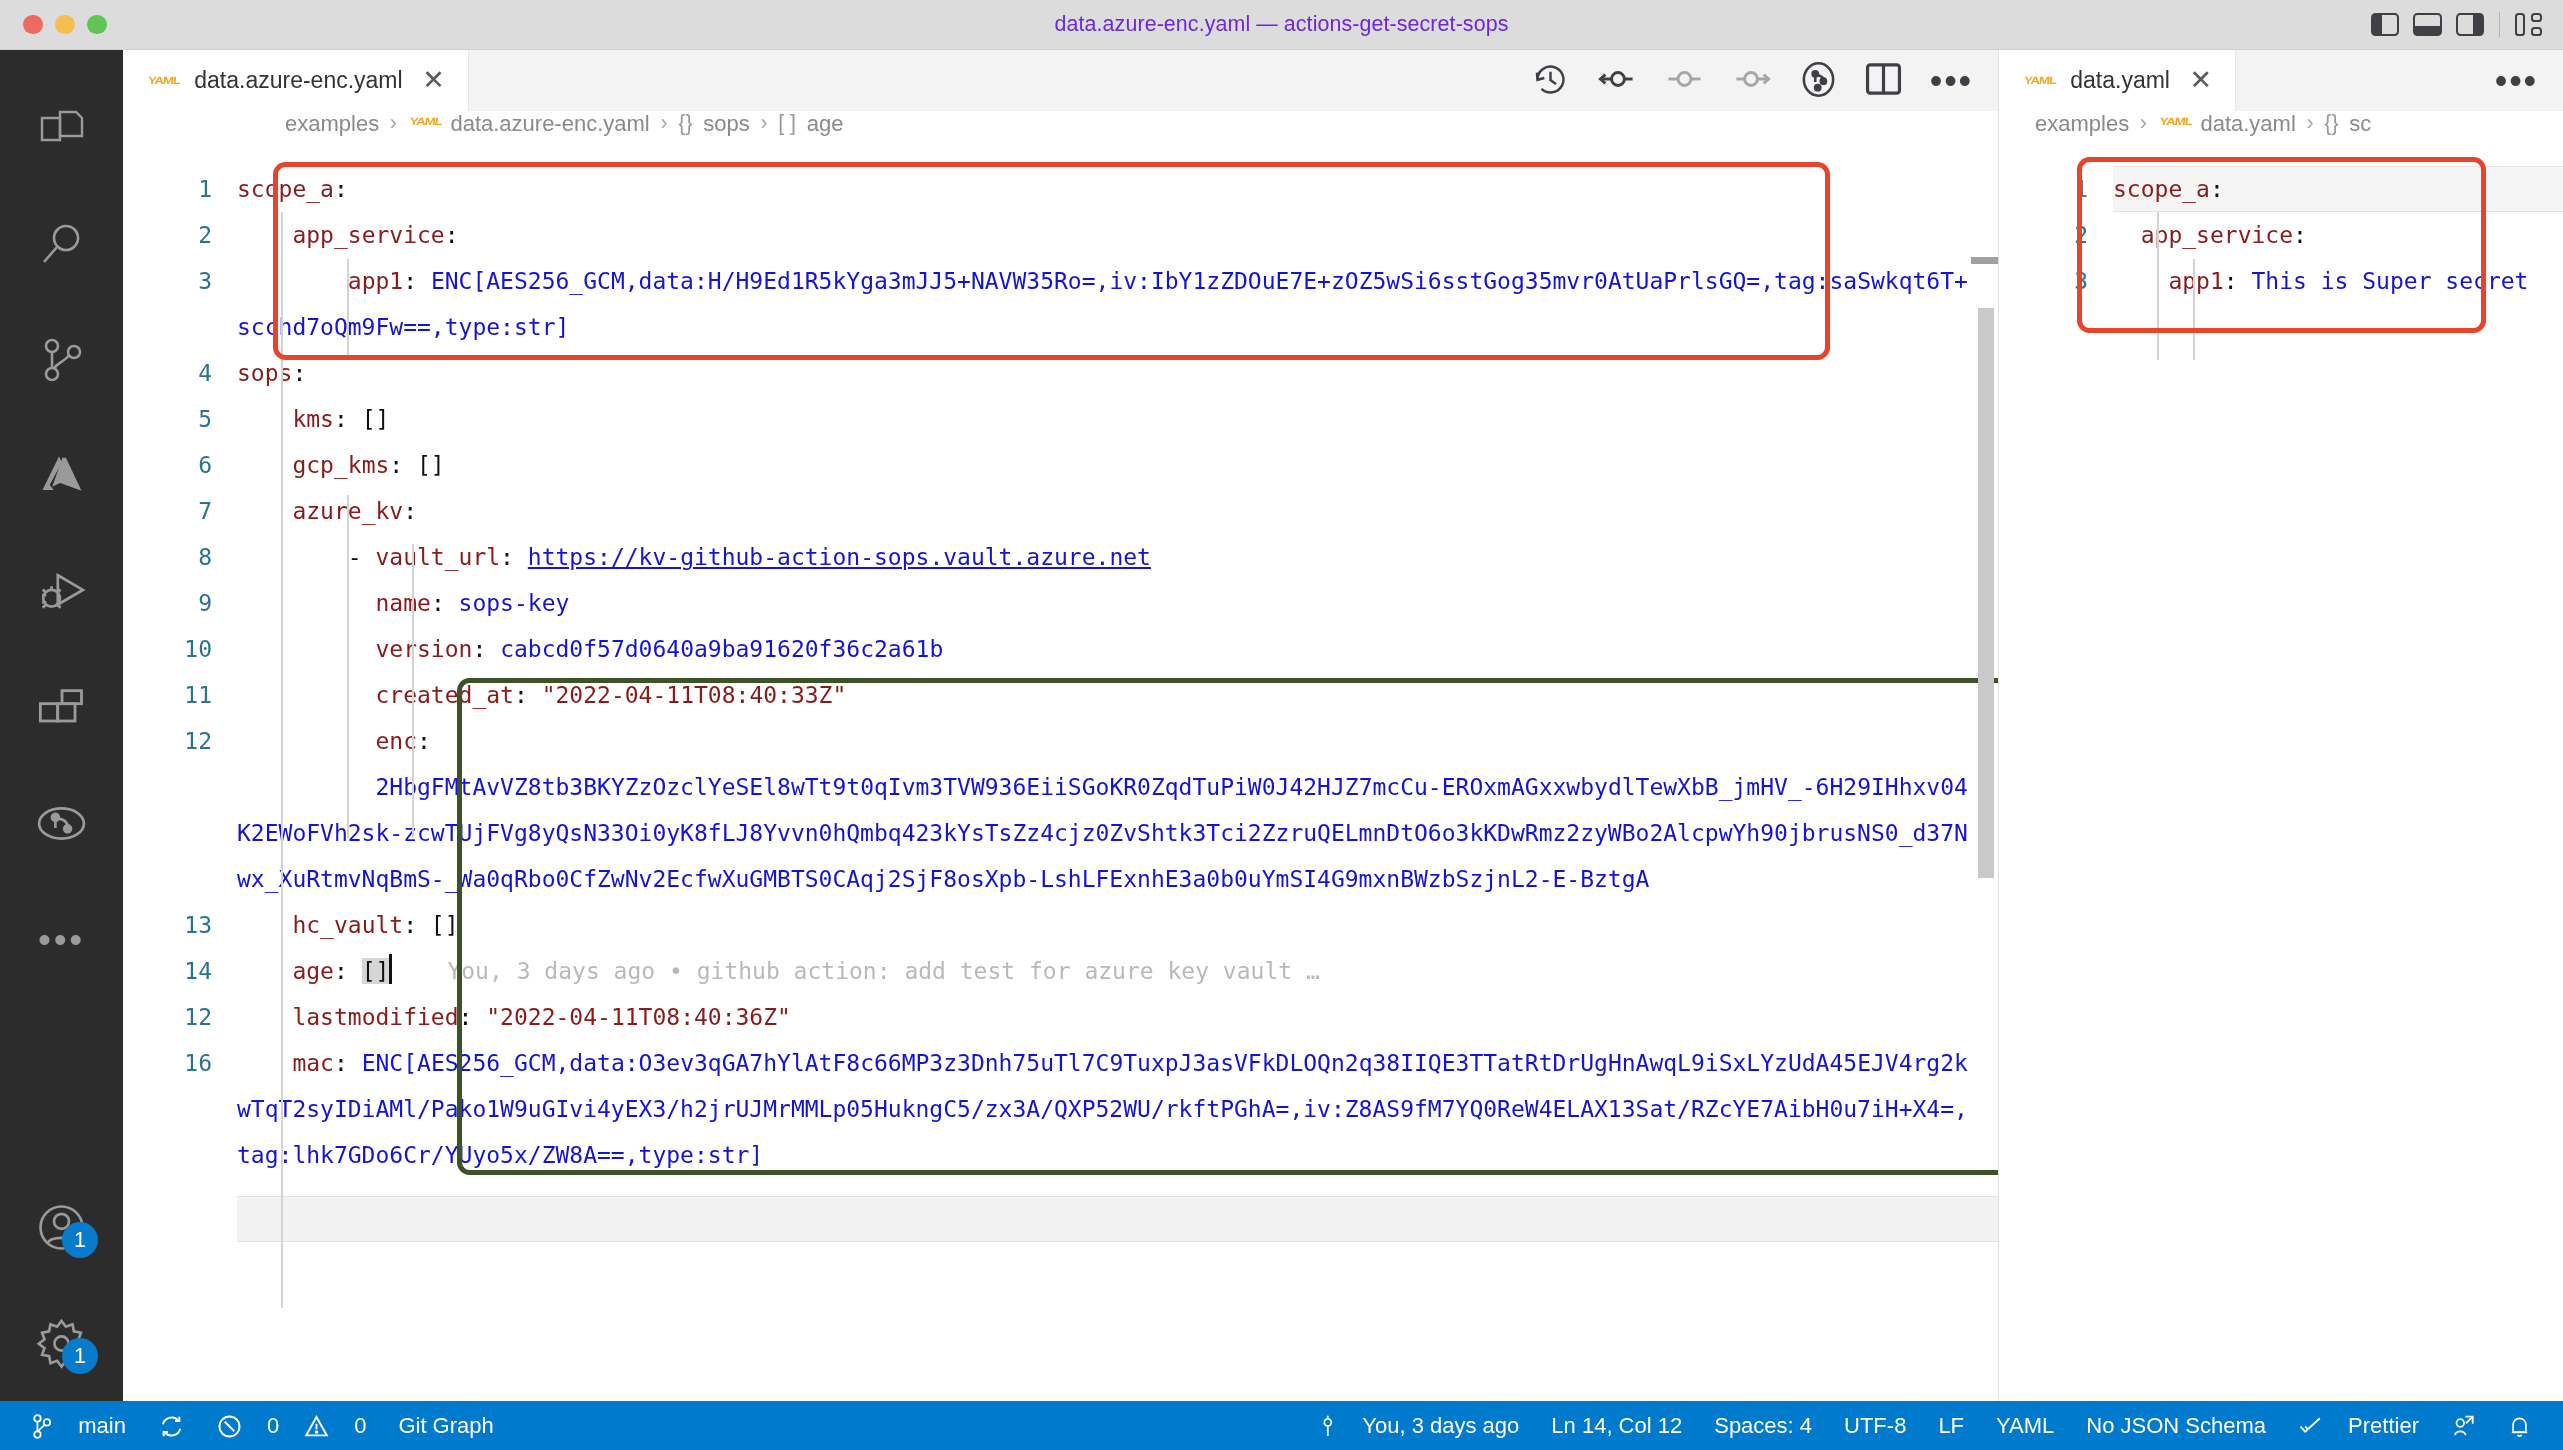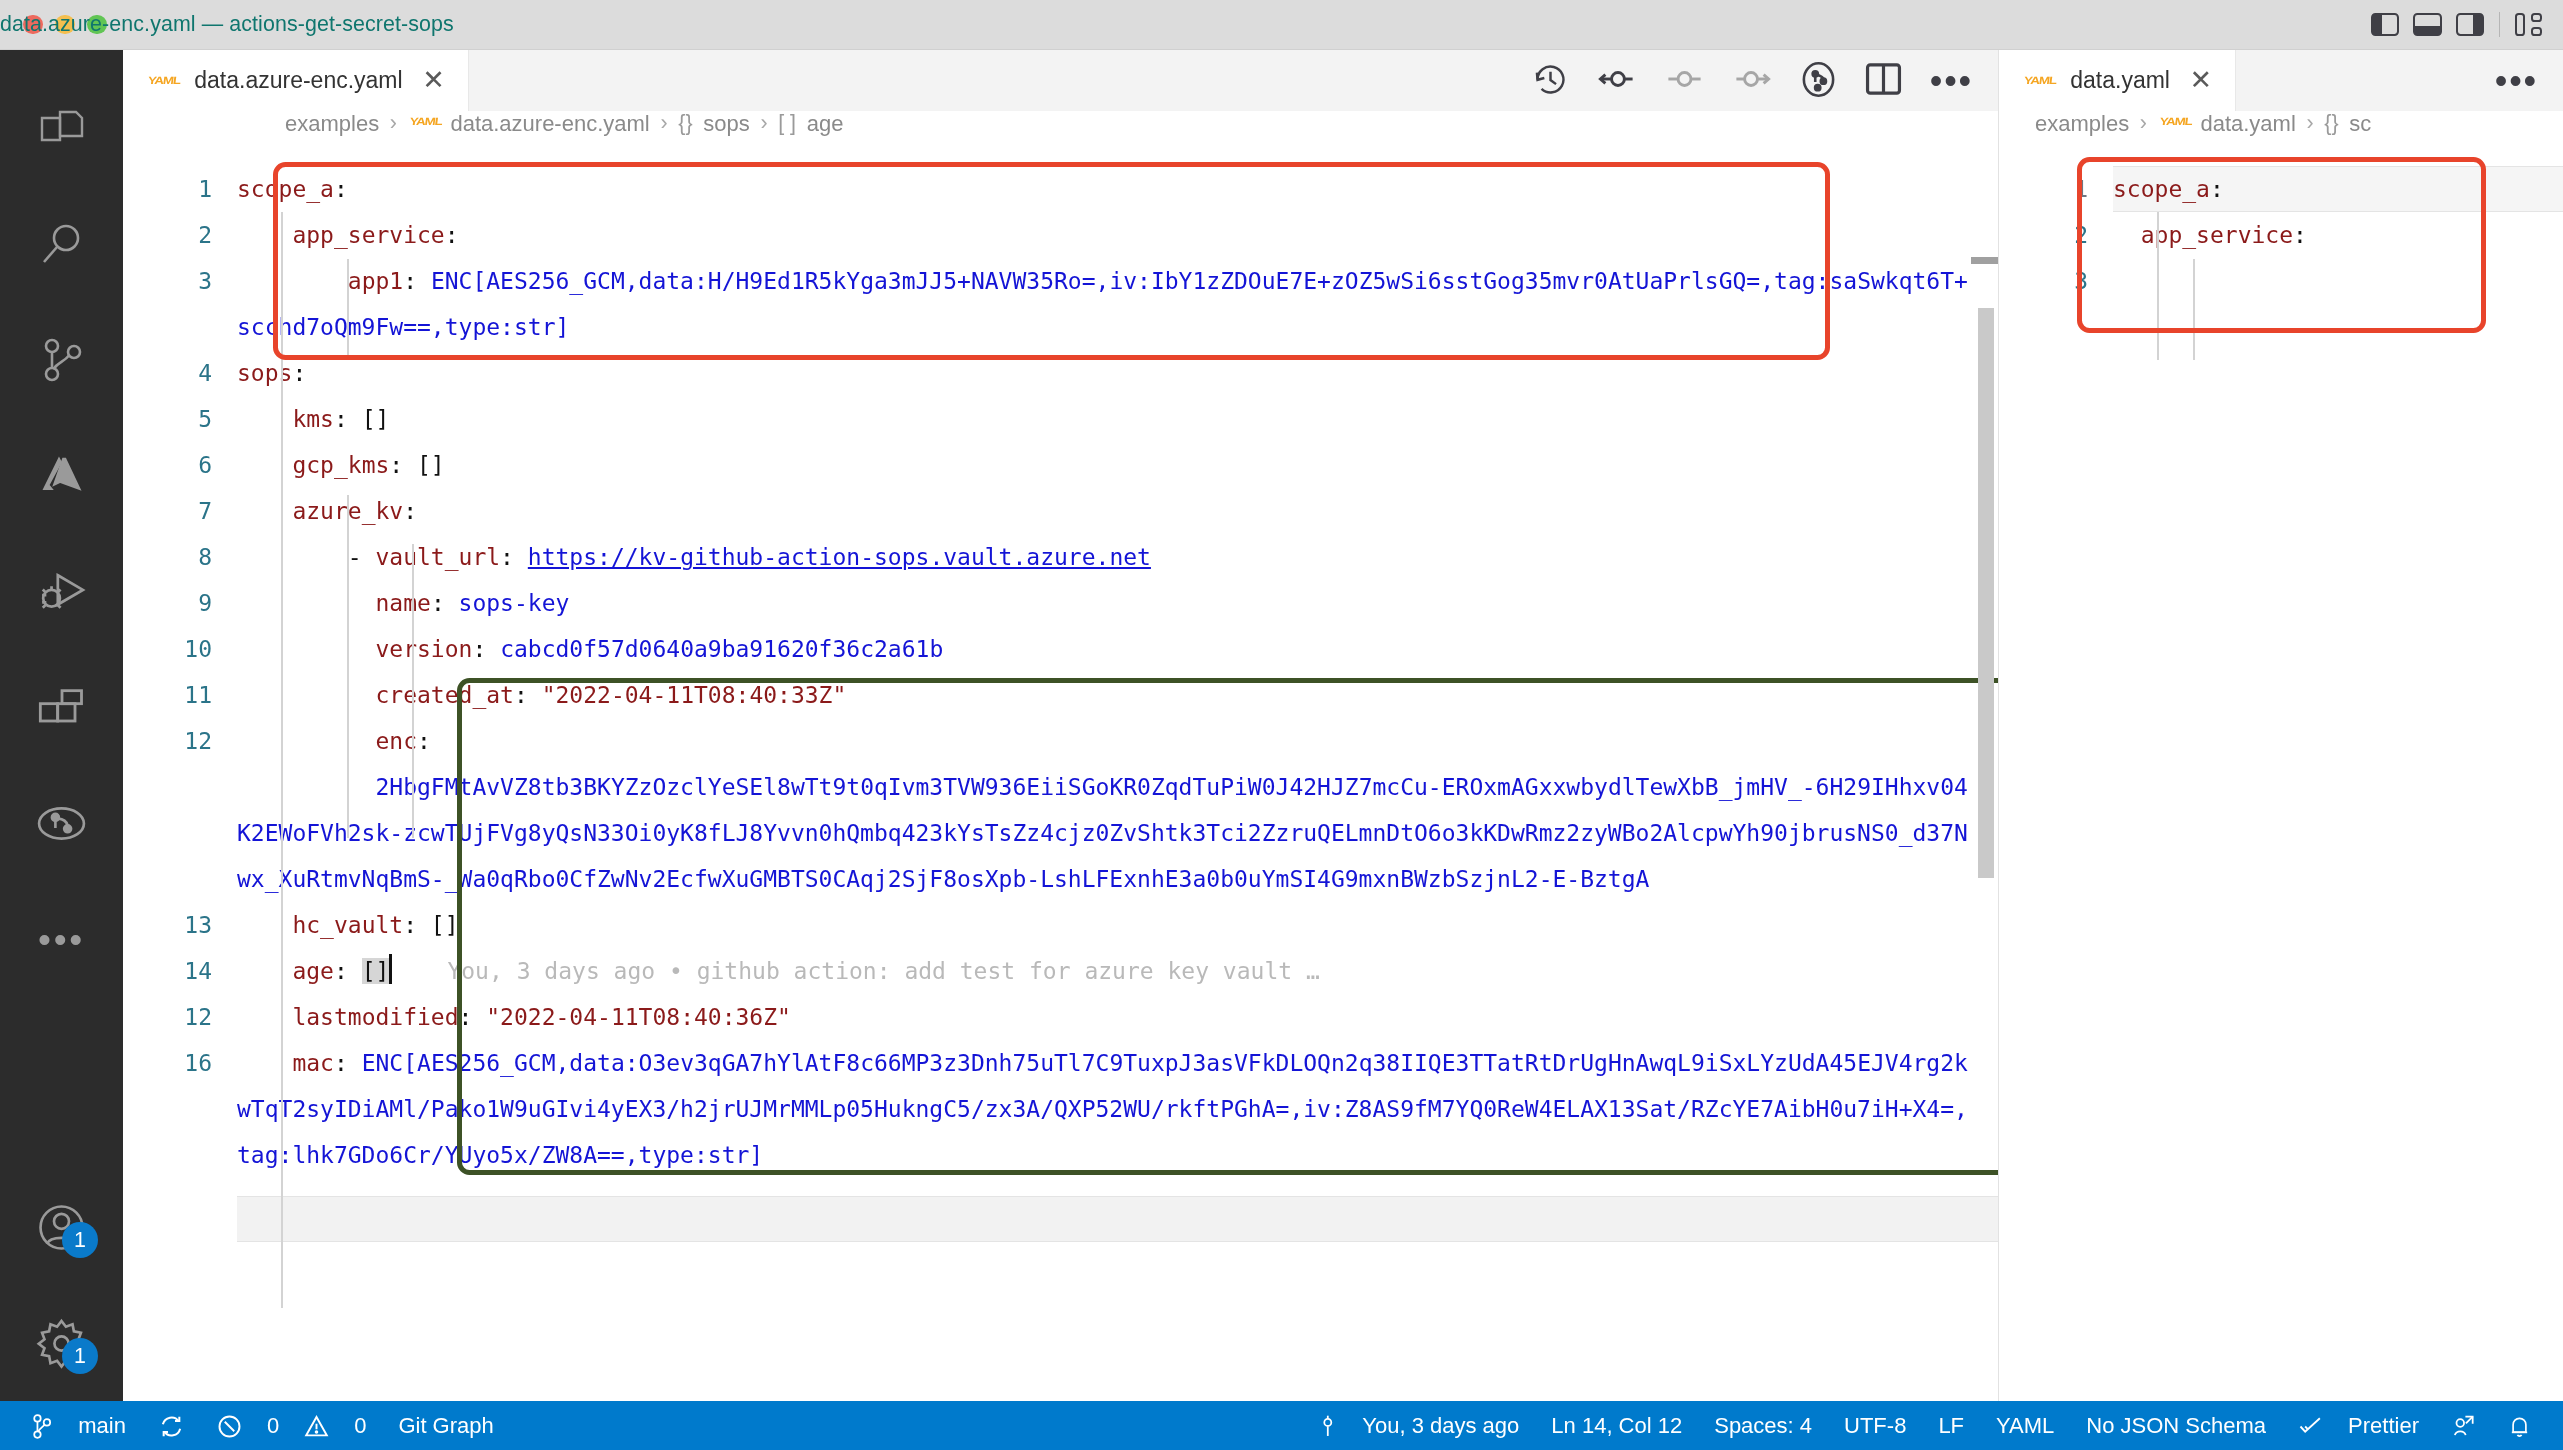--- a/index.html
+++ b/index.html
@@ -23,22 +23,22 @@
     display: flex; align-items: center;
     position: relative;
     border-bottom: 0.9px solid #d0d0d0;
   }
   .traffic { display: flex; gap: 12.5px; padding-left: 23px; align-items: center; }
   .dot { width: 19.6px; height: 19.6px; border-radius: 50%; }
   .dot.red { background: #ed6a5e; }
   .dot.yellow { background: #f4bf4f; }
   .dot.green { background: #61c554; }
   .title-text {
-    position: absolute; left: 0; right: 0; 
-    font-size: 21.4px; color: #0f766e; letter-spacing: 0.1px;
+    position: absolute; left: 0; right: 0; text-align: center;
+    font-size: 21.4px; color: #6d28d9; letter-spacing: 0.1px;
     pointer-events: none;
   }
   .win-actions {
     position: absolute; right: 21.4px; display: flex; align-items: center; gap: 14.2px;
   }
   .layout-ico { width: 28.5px; height: 23px; border: 2.7px solid #3f3f46; border-radius: 4.4px; position: relative; }
   .layout-ico i { position: absolute; background: #3f3f46; display: block; }
   .layout-ico.left i { left: 0; top: 0; bottom: 0; width: 9.8px; }
   .layout-ico.bottom i { left: 0; right: 0; bottom: 0; height: 8px; }
   .layout-ico.right i { right: 0; top: 0; bottom: 0; width: 9.8px; }
@@ -508,20 +508,21 @@
             <div class="line">
               <div class="lnum dim">1</div>
               <div class="ltext"><span class="k">scope_a</span><span class="p">:</span></div>
             </div>
             <div class="line">
               <div class="lnum">2</div>
               <div class="ltext"><span class="p">  </span><span class="k">app_service</span><span class="p">:</span></div>
             </div>
             <div class="line">
               <div class="lnum">3</div>
+              <div class="ltext"><span class="p">    </span><span class="k">app1</span><span class="p">: </span><span class="v">This is Super secret</span></div>
             </div>
           </div>
           <div class="indent-guide" style="left:158px; top:55px; height:148px;"></div>
           <div class="indent-guide" style="left:194px; top:102px; height:101px;"></div>
           <div class="annot red" style="left:78px; top:0px; width:409px; height:176px;"></div>
         </div>
       </div>
 
     </div>
   </div>

